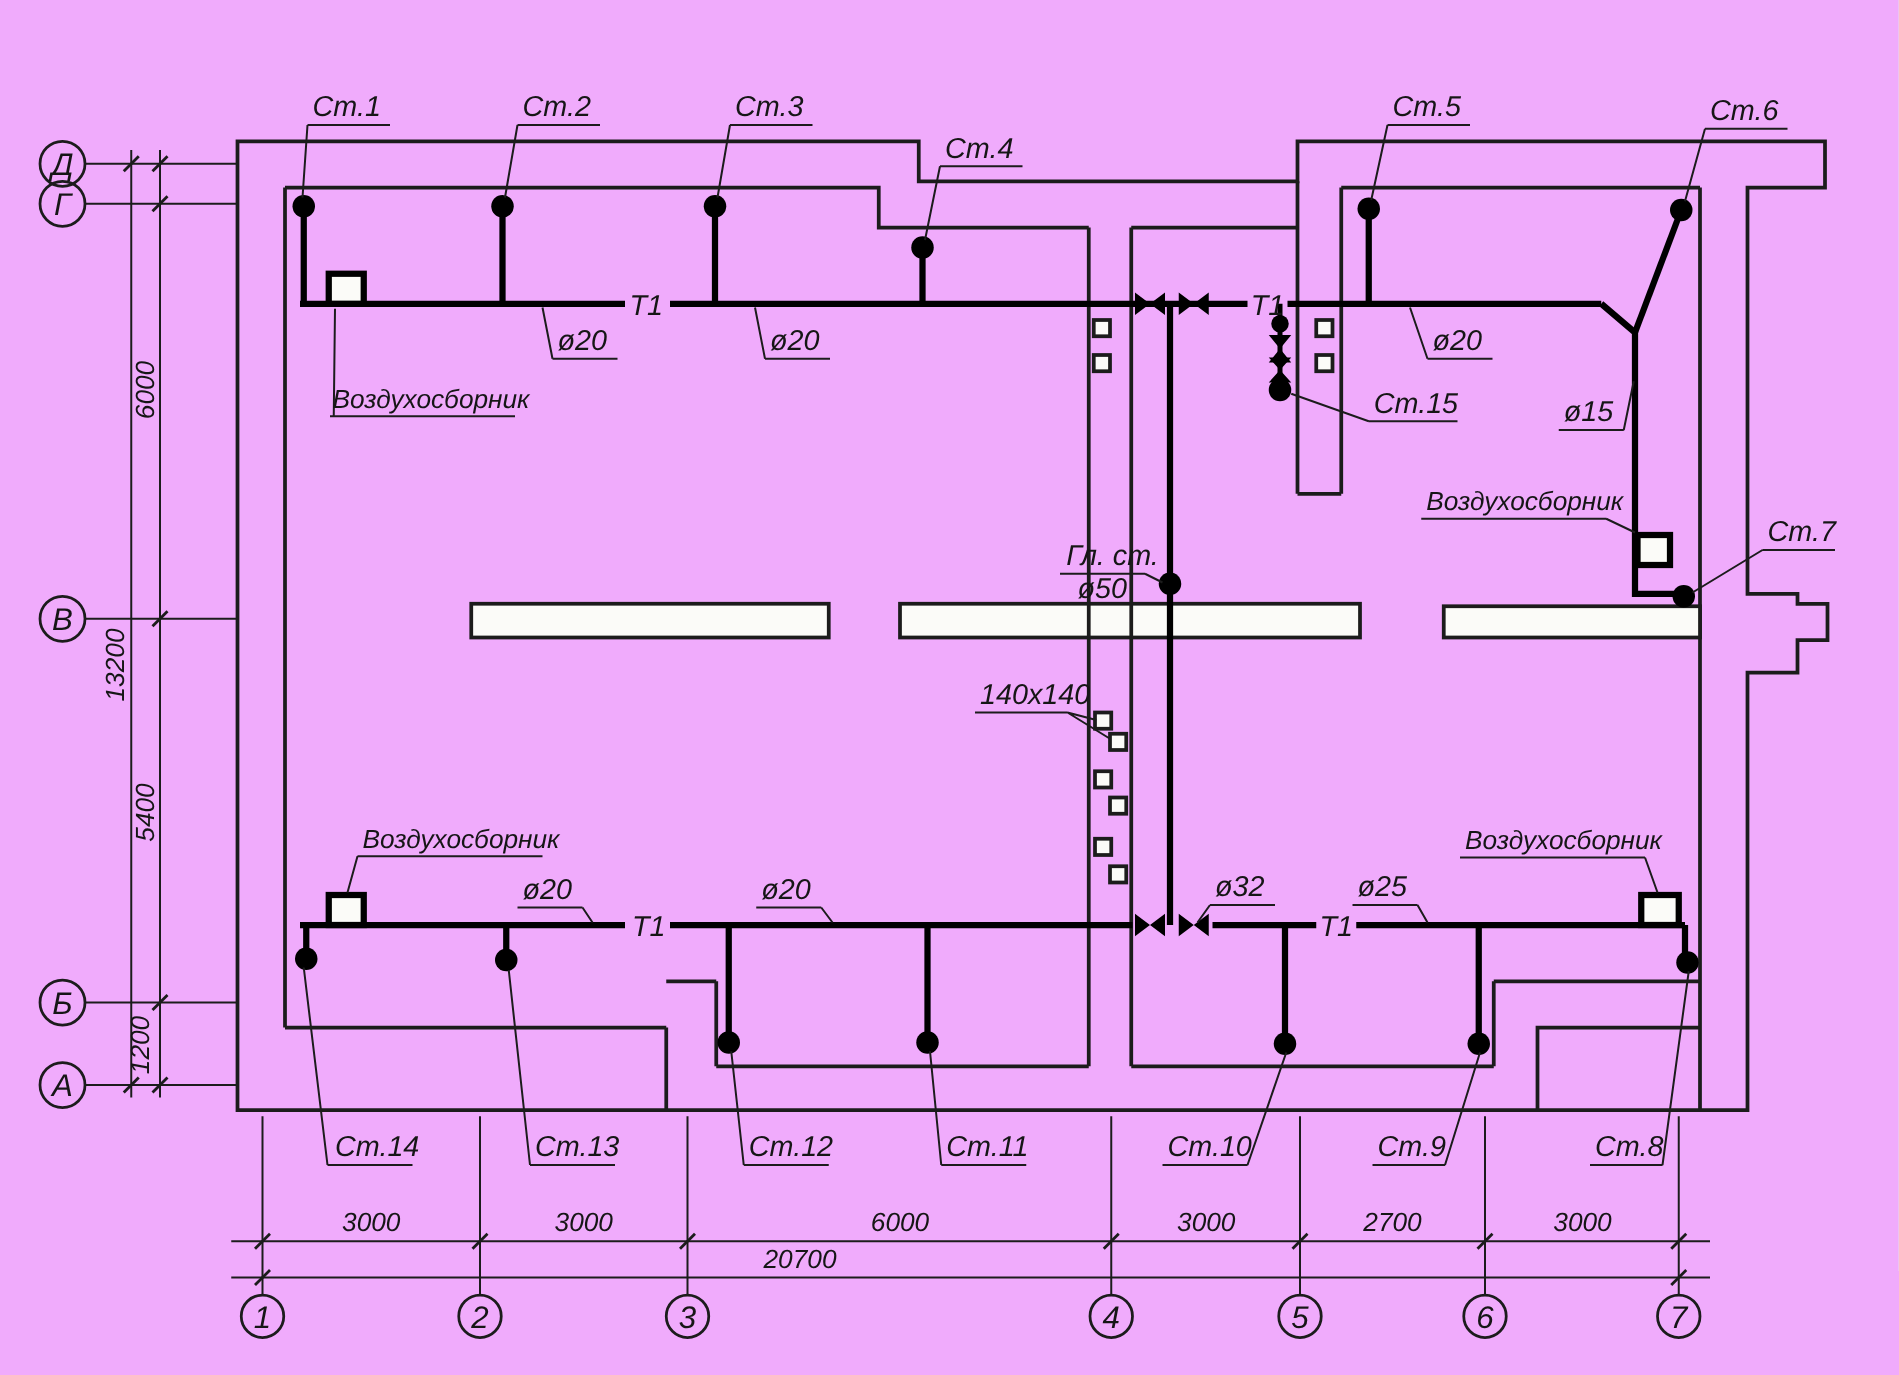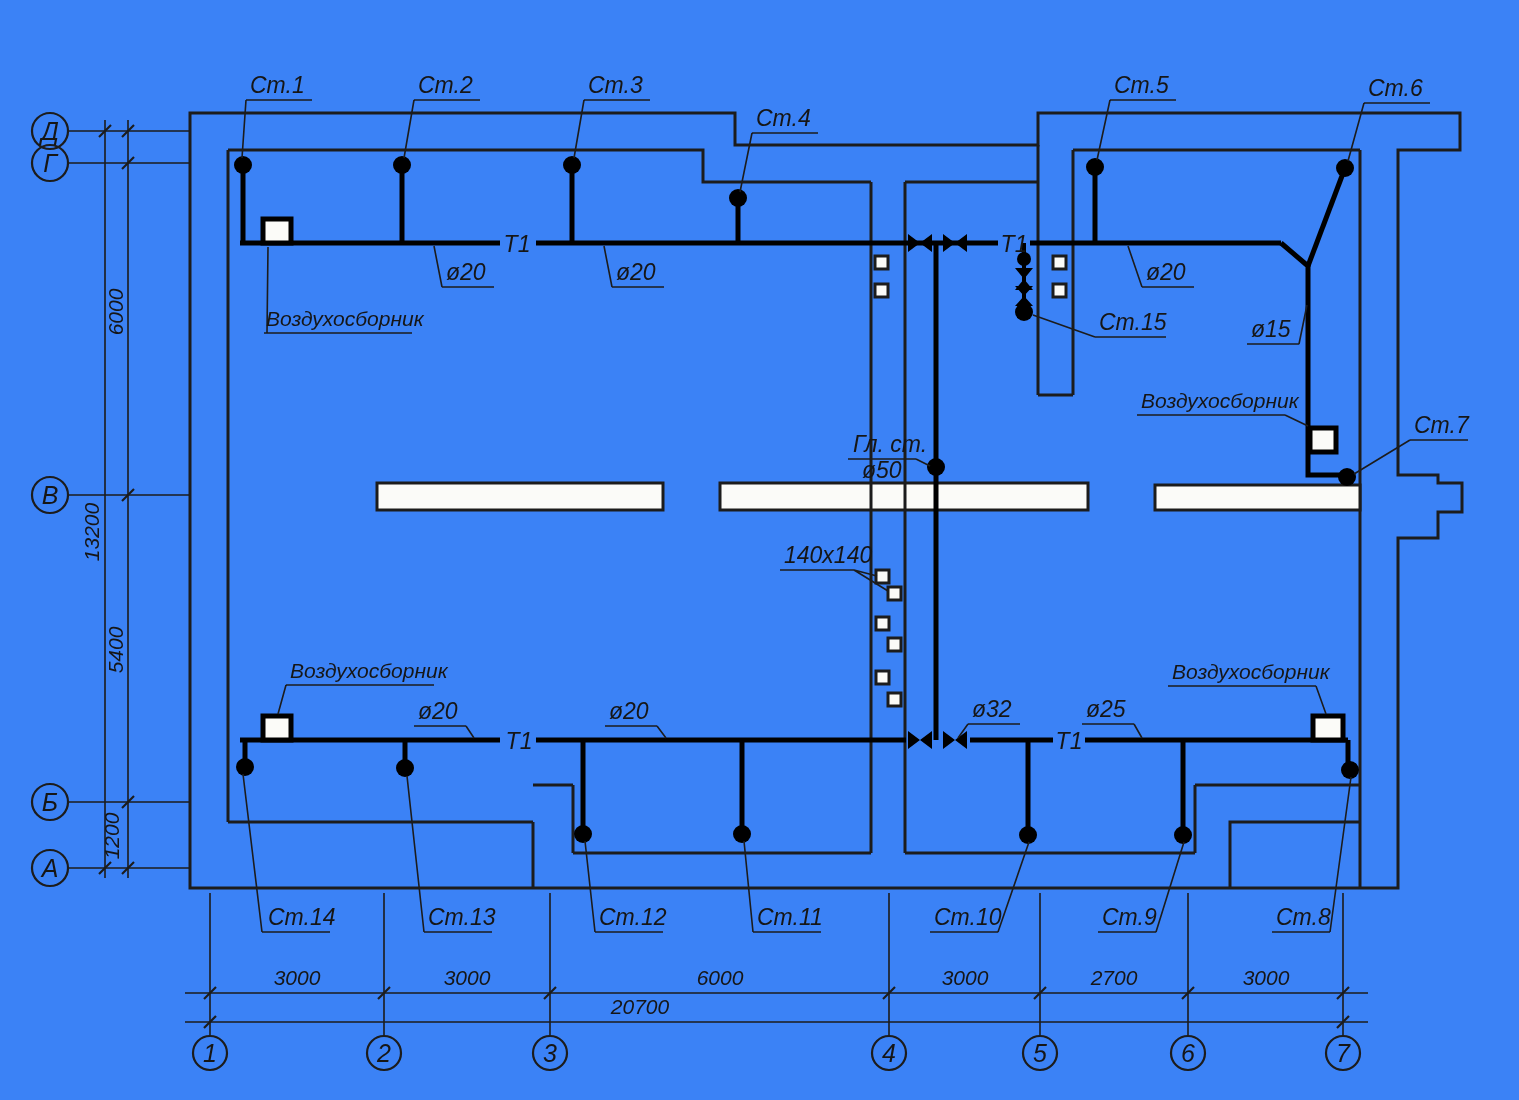--- a/index.html
+++ b/index.html
@@ -1,16 +1,16 @@
 <!DOCTYPE html>
 <html><head>
 <meta charset="utf-8">
 <style>
   html,body{margin:0;padding:0;background:#e8e8e4;}
-  .sheet{position:relative;width:1519px;height:1100px;background:#3b82f6;overflow:hidden;
+  .sheet{position:relative;width:1519px;height:1100px;background:#f0abfc;overflow:hidden;
          font-family:"Liberation Sans",sans-serif;}
   svg{position:absolute;left:0;top:0;}
   text{fill:#161616;font-family:"Liberation Sans",sans-serif;font-style:italic;}
   .lbl{font-size:23px;}
   .lblsm{font-size:21px;}
   .dim{font-size:21px;}
   .axis{font-size:25px;}
   .wall{stroke:#1c1c1c;stroke-width:3;fill:none;}
   .thin{stroke:#1c1c1c;stroke-width:1.6;fill:none;}
   .pipe{stroke:#000;stroke-width:5;fill:none;}

